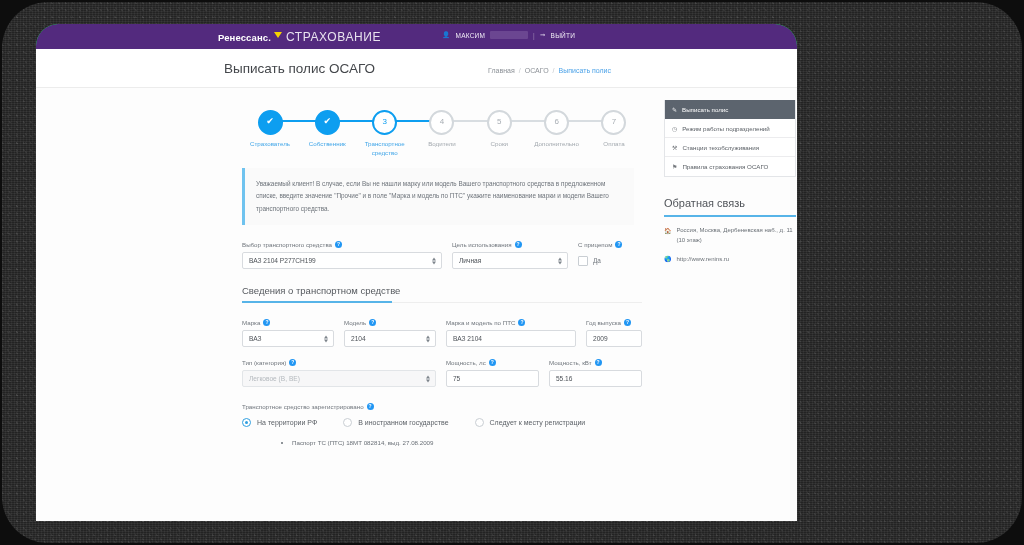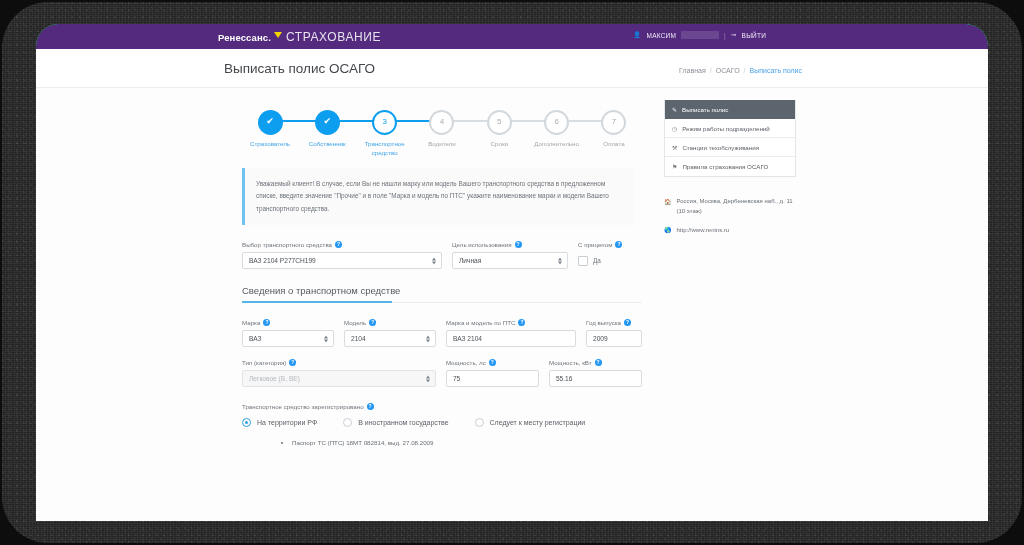--- a/index.html
+++ b/index.html
@@ -22,21 +22,21 @@
       radial-gradient(circle at 12% 18%, rgba(255,255,255,.07) 0 1px, transparent 1px),
       radial-gradient(circle at 62% 72%, rgba(255,255,255,.06) 0 1px, transparent 1px);
     background-size: 2px 2px, 3px 3px, 7px 7px, 9px 9px;
     background-color: #232323;
     border-radius: 46px;
     margin: 2px;
   }
   #page {
     position: absolute;
     left: 36px; top: 24px;
-    width: 952px; height: 497px;
+    width: 761px; height: 497px;
     background: #22c55e;
     border-radius: 22px 22px 0 0;
     overflow: hidden;
   }
 
   
   .topbar {
     position: relative;
     height: 25px;
     background: #532a7e;
@@ -503,20 +503,21 @@
             <span class="mic">⚒</span>
             <span>Станции техобслуживания</span>
           </div>
           <div class="mi">
             <span class="mic">⚑</span>
             <span>Правила страхования ОСАГО</span>
           </div>
         </div>
 
         <div class="fb">
+          <h4>Обратная связь</h4>
           <div class="fbitem">
             <span class="fbicon">🏠</span>
             <span>Россия, Москва, Дербеневская наб., д. 11 (10 этаж)</span>
           </div>
           <div class="fbitem">
             <span class="fbicon">🌎</span>
             <span class="fblink">http://www.renins.ru</span>
           </div>
         </div>
       </div>

